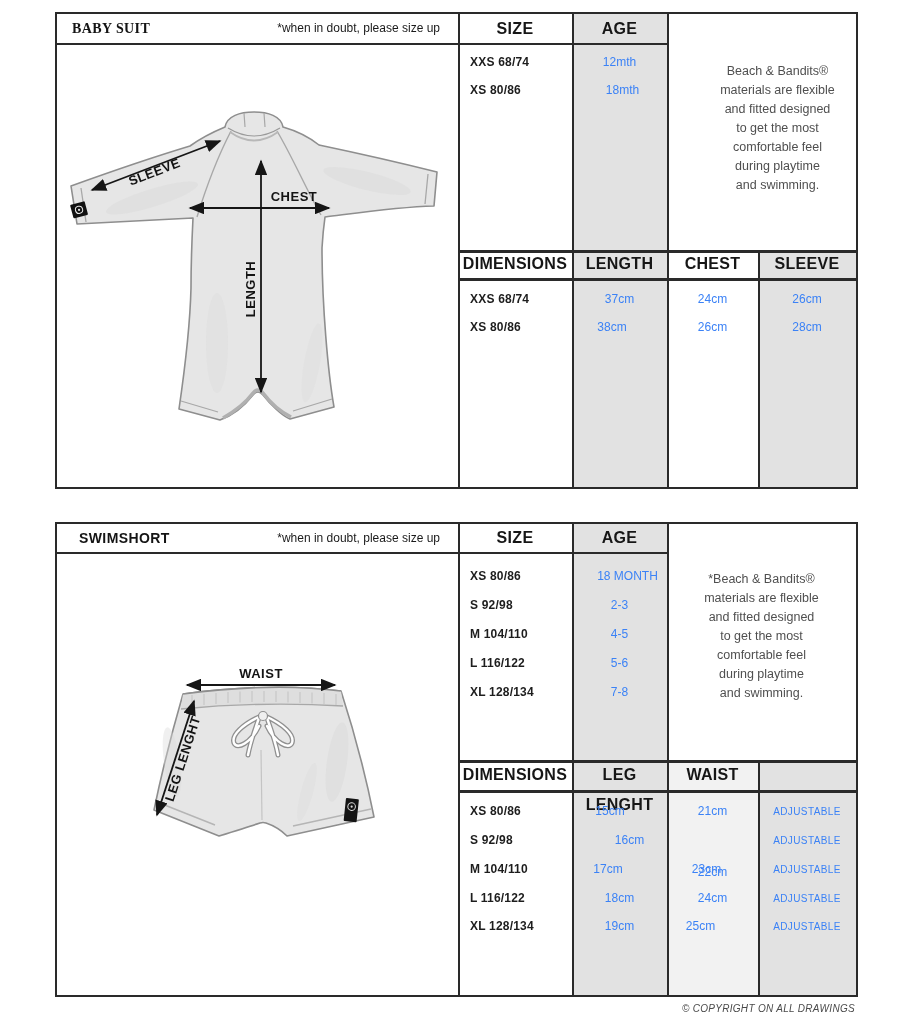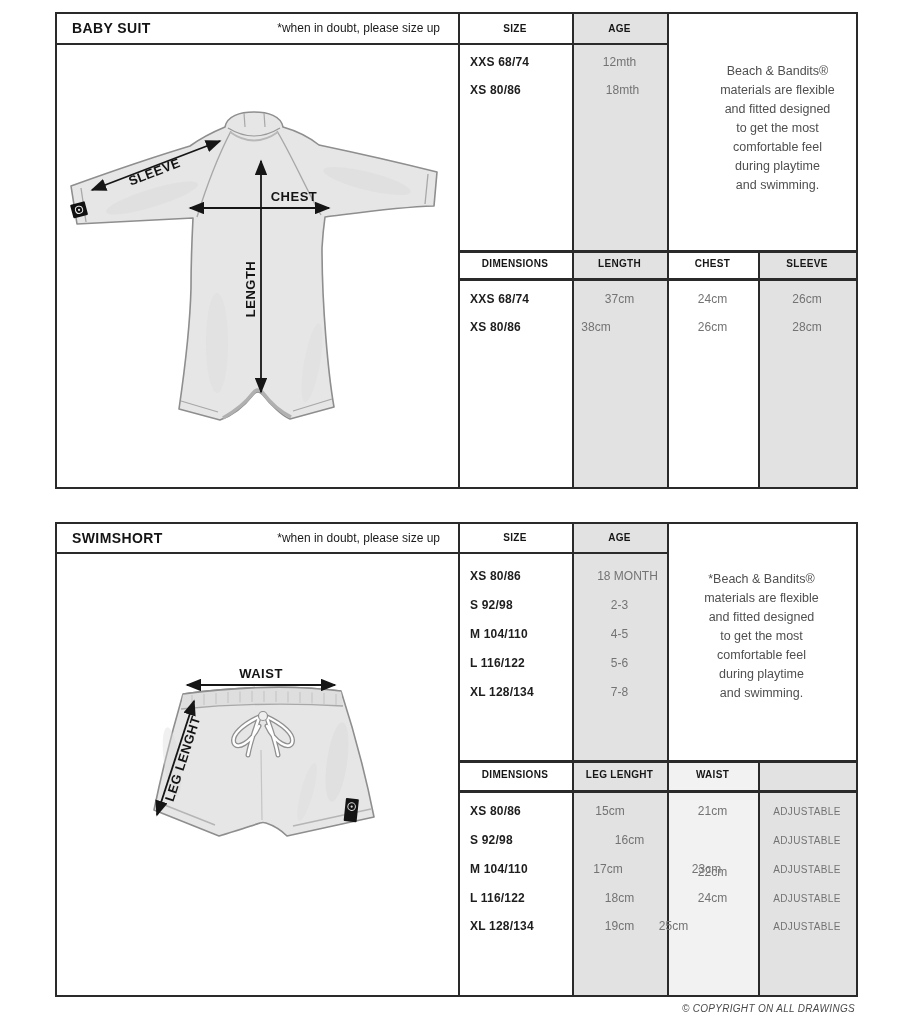--- a/index.html
+++ b/index.html
@@ -7,23 +7,23 @@
         font-family:"Liberation Sans","DejaVu Sans",sans-serif;overflow:hidden;}
   .sec{position:absolute;border:2px solid #2a2a2a;background:#fff;box-sizing:border-box;}
   .grayrect{position:absolute;background:#e2e2e2;}
   .lightrect{position:absolute;background:#f2f2f2;}
   .vl{position:absolute;top:0;bottom:0;width:1.5px;background:#2a2a2a;}
   .vlp{position:absolute;bottom:0;width:1.5px;background:#2a2a2a;}
   .hl{position:absolute;height:1.5px;background:#2a2a2a;}
   .hl2{position:absolute;height:2.5px;background:#2a2a2a;}
   .title{position:absolute;font-size:14px;font-weight:700;color:#141414;letter-spacing:.4px;}
   .hint{position:absolute;font-size:12px;font-weight:500;color:#1a1a1a;text-align:right;}
-  .hdr{position:absolute;font-size:10px;font-weight:600;color:#161616;text-align:center;letter-spacing:.3px;}
+  .hdr{position:absolute;font-size:16px;font-weight:600;color:#161616;text-align:center;letter-spacing:.3px;}
   .sizelbl{position:absolute;font-size:12px;font-weight:700;color:#1d1d1d;letter-spacing:.2px;height:17px;line-height:17px;}
-  .val{position:absolute;font-size:12px;color:#737373;text-align:center;height:17px;line-height:17px;}
+  .val{position:absolute;font-size:12px;color:#3b82f6;text-align:center;height:17px;line-height:17px;}
   .adj{font-size:10px;letter-spacing:.4px;}
   .note{position:absolute;font-size:12.5px;color:#4f4f4f;text-align:center;line-height:19px;}
   .copyright{position:absolute;font-size:10px;font-style:italic;color:#4a4a4a;letter-spacing:.3px;}
   svg{position:absolute;}
   svg text{font-family:"Liberation Sans","DejaVu Sans",sans-serif;font-weight:600;font-size:13px;fill:#141414;letter-spacing:.5px;}
 </style>
 </head>
 <body>
 
 <div id="page">
@@ -35,21 +35,21 @@
     <div class="grayrect" style="left:701px;top:236px;width:98px;height:237px;"></div>
 
     <div class="vl" style="left:401px;"></div>
     <div class="vl" style="left:515px;"></div>
     <div class="vl" style="left:610px;"></div>
     <div class="vlp" style="left:701px;top:236px;"></div>
     <div class="hl" style="left:0;top:29px;width:611.5px;"></div>
     <div class="hl2" style="left:401px;top:236px;width:398px;"></div>
     <div class="hl2" style="left:401px;top:264px;width:398px;"></div>
 
-    <div class="title" style="left:15px;top:0;height:29px;line-height:29px;">BABY SUIT</div>
+    <div class="title" style="left:15px;top:0;height:29px;line-height:29px;font-family:Liberation Serif, serif;">BABY SUIT</div>
     <div class="hint" style="left:160px;width:223px;top:0;height:29px;line-height:29px;">*when in doubt, please size up</div>
     <div class="hdr" style="left:401px;width:114px;top:0;height:29px;line-height:29px;">SIZE</div>
     <div class="hdr" style="left:515px;width:95px;top:0;height:29px;line-height:29px;">AGE</div>
 
     <div class="sizelbl" style="left:413px;top:40px;">XXS 68/74</div>
     <div class="val" style="left:515px;width:95px;top:40px;">12mth</div>
     <div class="sizelbl" style="left:413px;top:68px;">XS 80/86</div>
     <div class="val" style="left:515px;width:101px;top:68px;">18mth</div>
 
     <div class="note" style="left:610px;top:48px;width:189px;padding-left:16px;">
@@ -65,21 +65,21 @@
     <div class="hdr" style="left:401px;width:114px;top:236px;height:28px;line-height:28px;">DIMENSIONS</div>
     <div class="hdr" style="left:515px;width:95px;top:236px;height:28px;line-height:28px;">LENGTH</div>
     <div class="hdr" style="left:610px;width:91px;top:236px;height:28px;line-height:28px;">CHEST</div>
     <div class="hdr" style="left:701px;width:98px;top:236px;height:28px;line-height:28px;">SLEEVE</div>
 
     <div class="sizelbl" style="left:413px;top:277px;">XXS 68/74</div>
     <div class="val" style="left:515px;width:95px;top:277px;">37cm</div>
     <div class="val" style="left:610px;width:91px;top:277px;">24cm</div>
     <div class="val" style="left:701px;width:98px;top:277px;">26cm</div>
     <div class="sizelbl" style="left:413px;top:305px;">XS 80/86</div>
-    <div class="val" style="left:499px;width:80px;top:305px;">38cm</div>
+    <div class="val" style="left:515px;width:80px;top:305px;">38cm</div>
     <div class="val" style="left:610px;width:91px;top:305px;">26cm</div>
     <div class="val" style="left:701px;width:98px;top:305px;">28cm</div>
 
     <svg style="left:0;top:29px;" width="401" height="444" viewBox="0 0 401 444">
       <defs>
         <marker id="ah1" viewBox="0 0 10 8" refX="9" refY="4" markerWidth="9" markerHeight="7" orient="auto-start-reverse">
           <path d="M0,0 L10,4 L0,8 Z" fill="#161616"></path>
         </marker>
       </defs>
 
@@ -122,21 +122,21 @@
     <div class="grayrect" style="left:701px;top:236px;width:98px;height:235px;"></div>
 
     <div class="vl" style="left:401px;"></div>
     <div class="vl" style="left:515px;"></div>
     <div class="vl" style="left:610px;"></div>
     <div class="vlp" style="left:701px;top:236px;"></div>
     <div class="hl" style="left:0;top:28px;width:611.5px;"></div>
     <div class="hl2" style="left:401px;top:236px;width:398px;"></div>
     <div class="hl2" style="left:401px;top:266px;width:398px;"></div>
 
-    <div class="title" style="left:15px;top:0;height:31px;line-height:28px;">SWIMSHORT</div>
+    <div class="title" style="left:22px;top:0;height:31px;line-height:28px;">SWIMSHORT</div>
     <div class="hint" style="left:160px;width:223px;top:0;height:28px;line-height:28px;">*when in doubt, please size up</div>
     <div class="hdr" style="left:401px;width:114px;top:0;height:28px;line-height:28px;">SIZE</div>
     <div class="hdr" style="left:515px;width:95px;top:0;height:28px;line-height:28px;">AGE</div>
 
     <div class="sizelbl" style="left:413px;top:44px;">XS 80/86</div>
     <div class="val" style="left:515px;width:111px;top:44px;">18 MONTH</div>
     <div class="sizelbl" style="left:413px;top:73px;">S 92/98</div>
     <div class="val" style="left:515px;width:95px;top:73px;">2-3</div>
     <div class="sizelbl" style="left:413px;top:102px;">M 104/110</div>
     <div class="val" style="left:515px;width:95px;top:102px;">4-5</div>
@@ -171,21 +171,21 @@
     <div class="sizelbl" style="left:413px;top:337px;">M 104/110</div>
     <div class="val" style="left:515px;width:72px;top:337px;">17cm</div>
     <div class="val" style="left:610px;width:79px;top:337px;">23cm</div>
     <div class="val adj" style="left:701px;width:98px;top:337px;">ADJUSTABLE</div>
     <div class="sizelbl" style="left:413px;top:366px;">L 116/122</div>
     <div class="val" style="left:515px;width:95px;top:366px;">18cm</div>
     <div class="val" style="left:610px;width:91px;top:366px;">24cm</div>
     <div class="val adj" style="left:701px;width:98px;top:366px;">ADJUSTABLE</div>
     <div class="sizelbl" style="left:413px;top:394px;">XL 128/134</div>
     <div class="val" style="left:515px;width:95px;top:394px;">19cm</div>
-    <div class="val" style="left:580px;width:73px;top:394px;">25cm</div>
+    <div class="val" style="left:607px;width:73px;top:394px;">25cm</div>
     <div class="val adj" style="left:701px;width:98px;top:394px;">ADJUSTABLE</div>
 
     <svg style="left:0;top:28px;" width="401" height="443" viewBox="0 0 401 443">
       <defs>
         <marker id="ah2" viewBox="0 0 10 8" refX="9" refY="4" markerWidth="9" markerHeight="7" orient="auto-start-reverse">
           <path d="M0,0 L10,4 L0,8 Z" fill="#161616"></path>
         </marker>
       </defs>
 
       <path fill="#e6e6e6" stroke="#8e8e8e" stroke-width="1.6" stroke-linejoin="round" d="M 126,142 C 115,180 104,224 97,258 L 162,284 C 178,279 194,274 203,271 Q 206,270 209,271 C 218,274 225,279 230,284 L 317,265 C 308,220 296,176 284,139 C 231,132 179,135 126,142 Z"></path>

